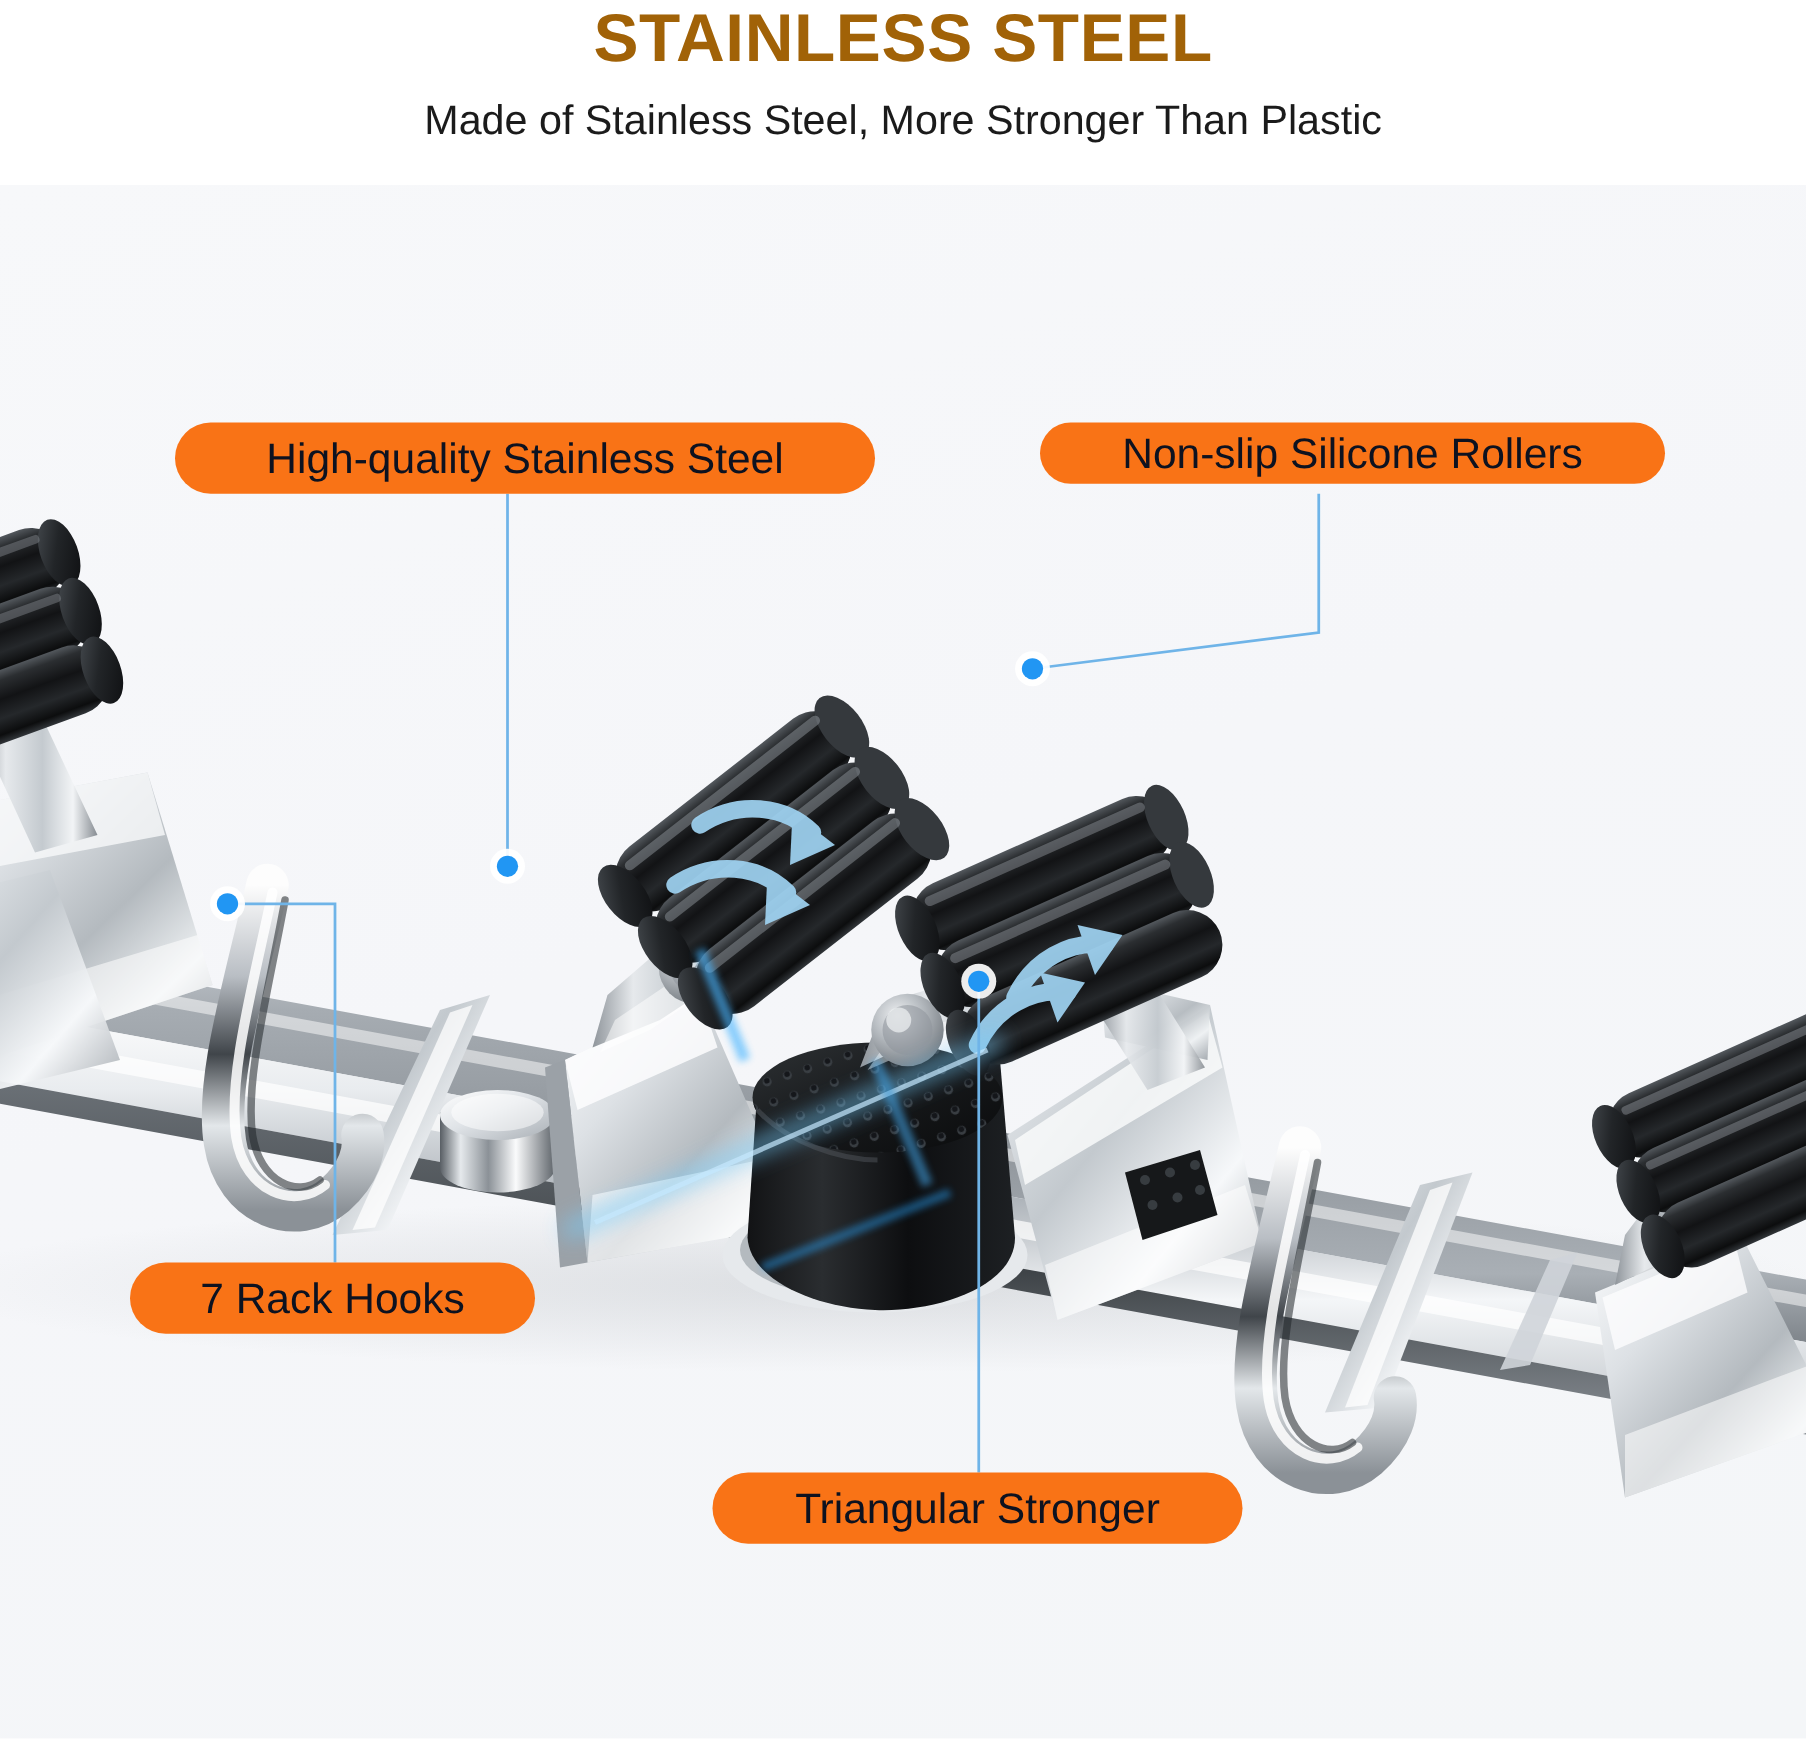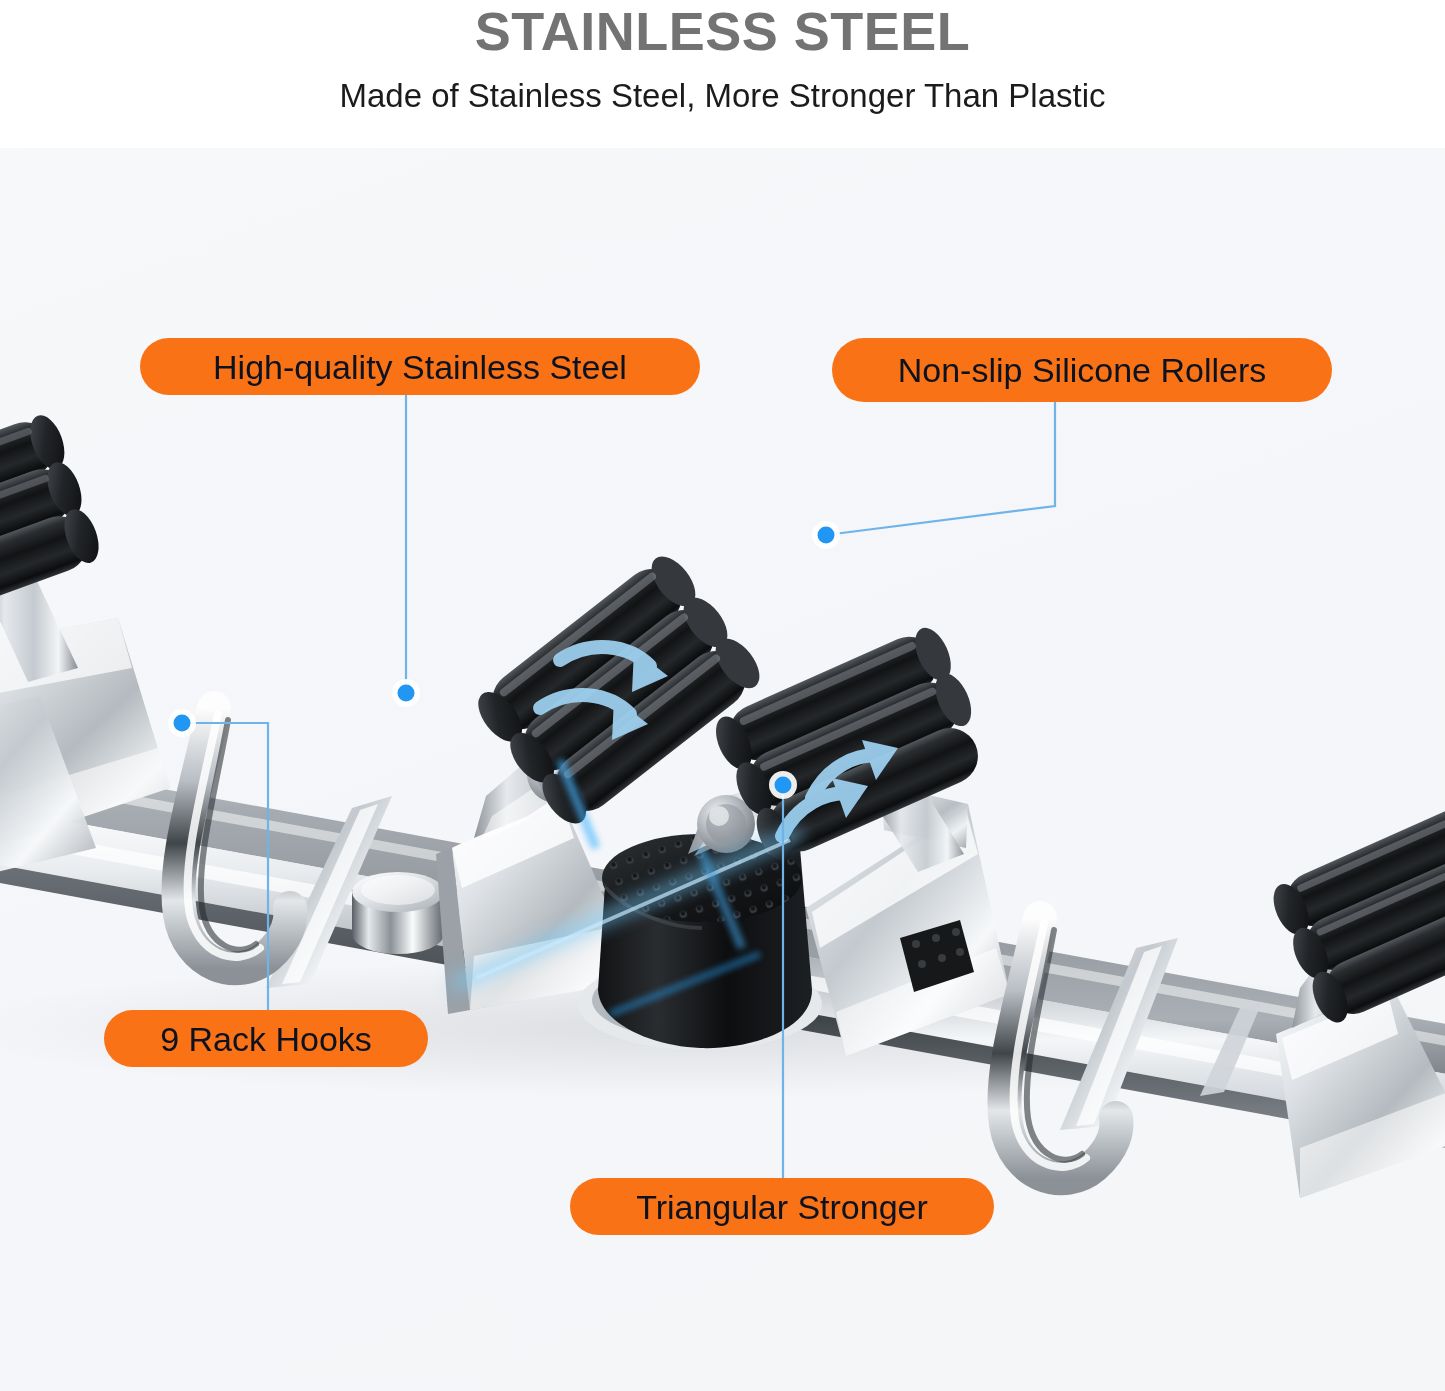--- a/index.html
+++ b/index.html
@@ -10,21 +10,21 @@
     font-family:"Liberation Sans","DejaVu Sans",sans-serif;
     overflow:hidden;
     position:relative;
   }
   #stage{position:relative;width:1445px;height:1391px;background:#ffffff;overflow:hidden;}
 
   
   #header{position:absolute;left:0;top:0;width:1445px;height:148px;background:#ffffff;z-index:40;}
   #title{
     position:absolute;left:0;top:2px;width:1445px;text-align:center;
-    font-size:54px;font-weight:bold;color:#737373;letter-spacing:0.5px;
+    font-size:54px;font-weight:bold;color:#a16207;letter-spacing:0.5px;
     line-height:58px;
   }
   #subtitle{
     position:absolute;left:0;top:76px;width:1445px;text-align:center;
     font-size:33px;font-weight:normal;color:#1b1b1b;line-height:40px;
   }
 
   
   #panel{
     position:absolute;left:0;top:148px;width:1445px;height:1243px;
@@ -45,21 +45,21 @@
     border-radius:36px;
     display:flex;align-items:center;justify-content:center;
     color:#0d1220;
     font-size:34px;
     line-height:1;
     white-space:nowrap;
     box-sizing:border-box;
     padding:0 26px;
   }
   #pill-steel   {left:140px; top:338px;  width:560px; height:57px;}
-  #pill-rollers {left:832px; top:338px;  width:500px; height:64px;}
+  #pill-rollers {left:832px; top:338px;  width:500px; height:49px;}
   #pill-hooks   {left:104px; top:1010px; width:324px; height:57px;}
   #pill-tri     {left:570px; top:1178px; width:424px; height:57px;}
 </style>
 </head>
 <body>
 
 <div id="stage">
 
   <div id="header">
     <div id="title">STAINLESS STEEL</div>
@@ -436,17 +436,17 @@
         <circle cx="783" cy="785" r="14" fill="#ffffff" opacity=".92"></circle>
         <circle cx="783" cy="785" r="8.5" fill="#2196f3"></circle>
       </g>
     </g>
   </svg>
 
   <div class="pill" id="pill-steel">High-quality Stainless Steel</div>
 
   <div class="pill" id="pill-rollers">Non-slip Silicone Rollers</div>
 
-  <div class="pill" id="pill-hooks">9 Rack Hooks</div>
+  <div class="pill" id="pill-hooks">7 Rack Hooks</div>
 
   <div class="pill" id="pill-tri">Triangular Stronger</div>
 
 </div>
 
 </body></html>

